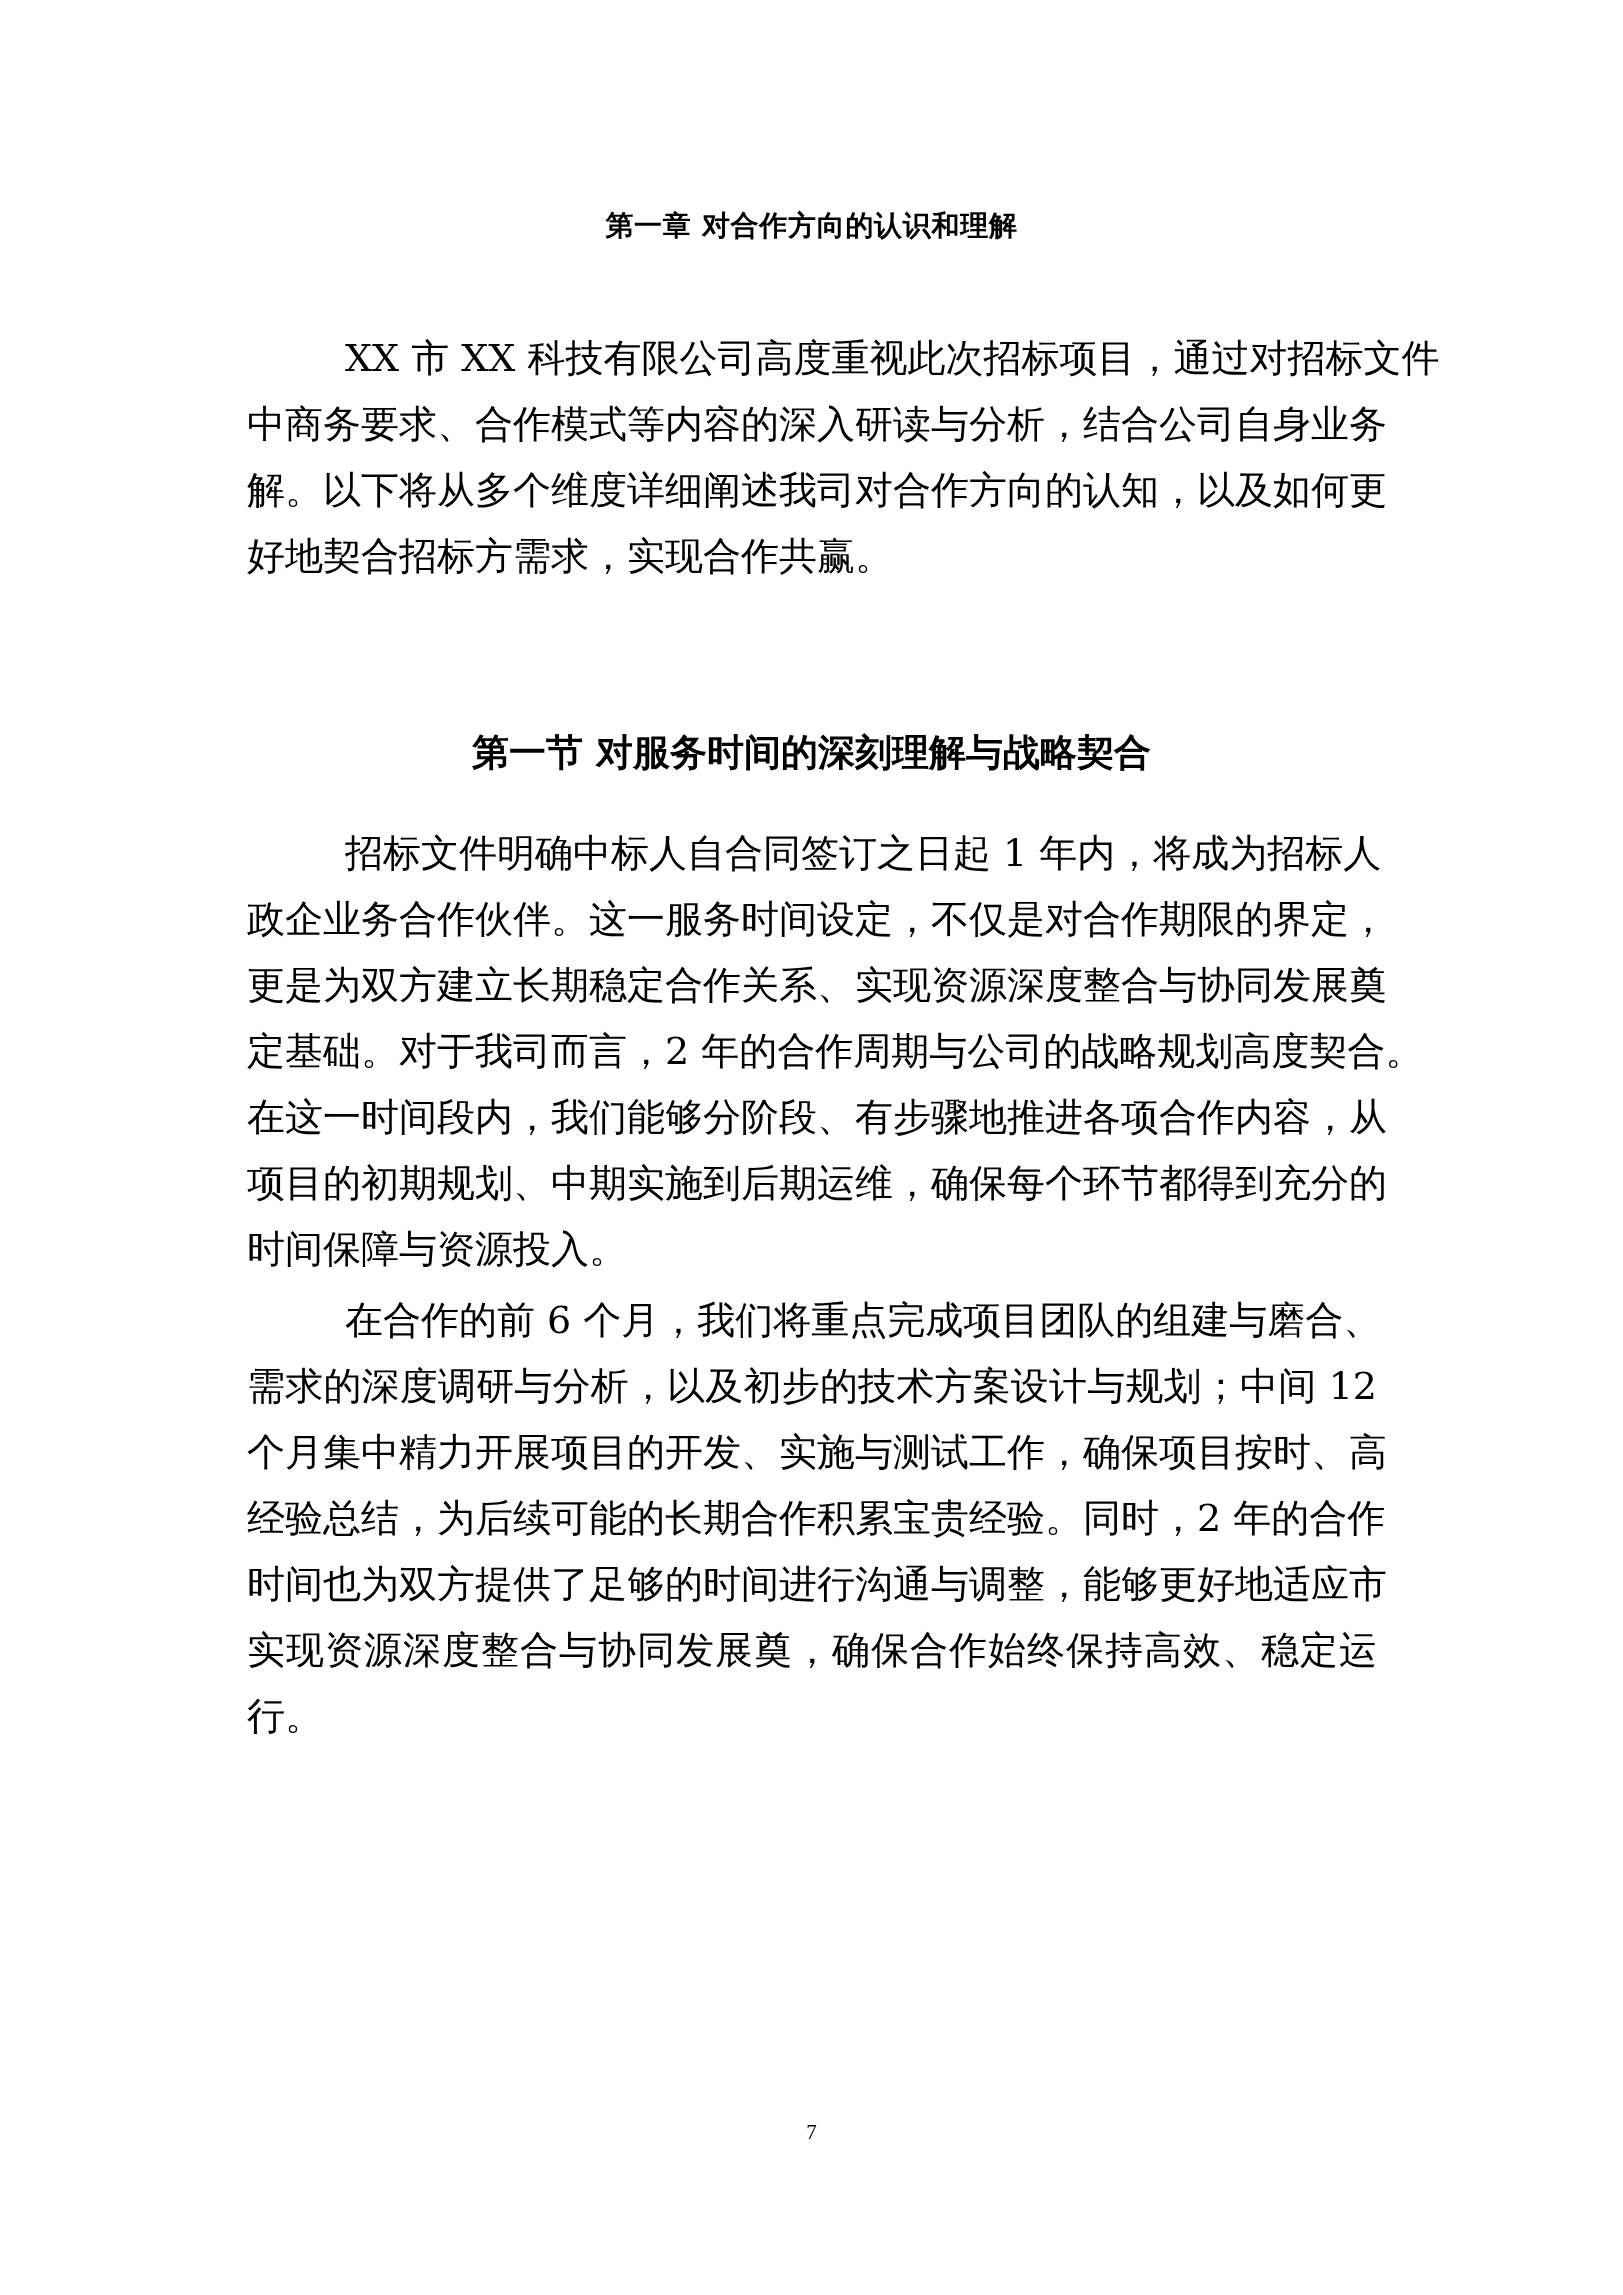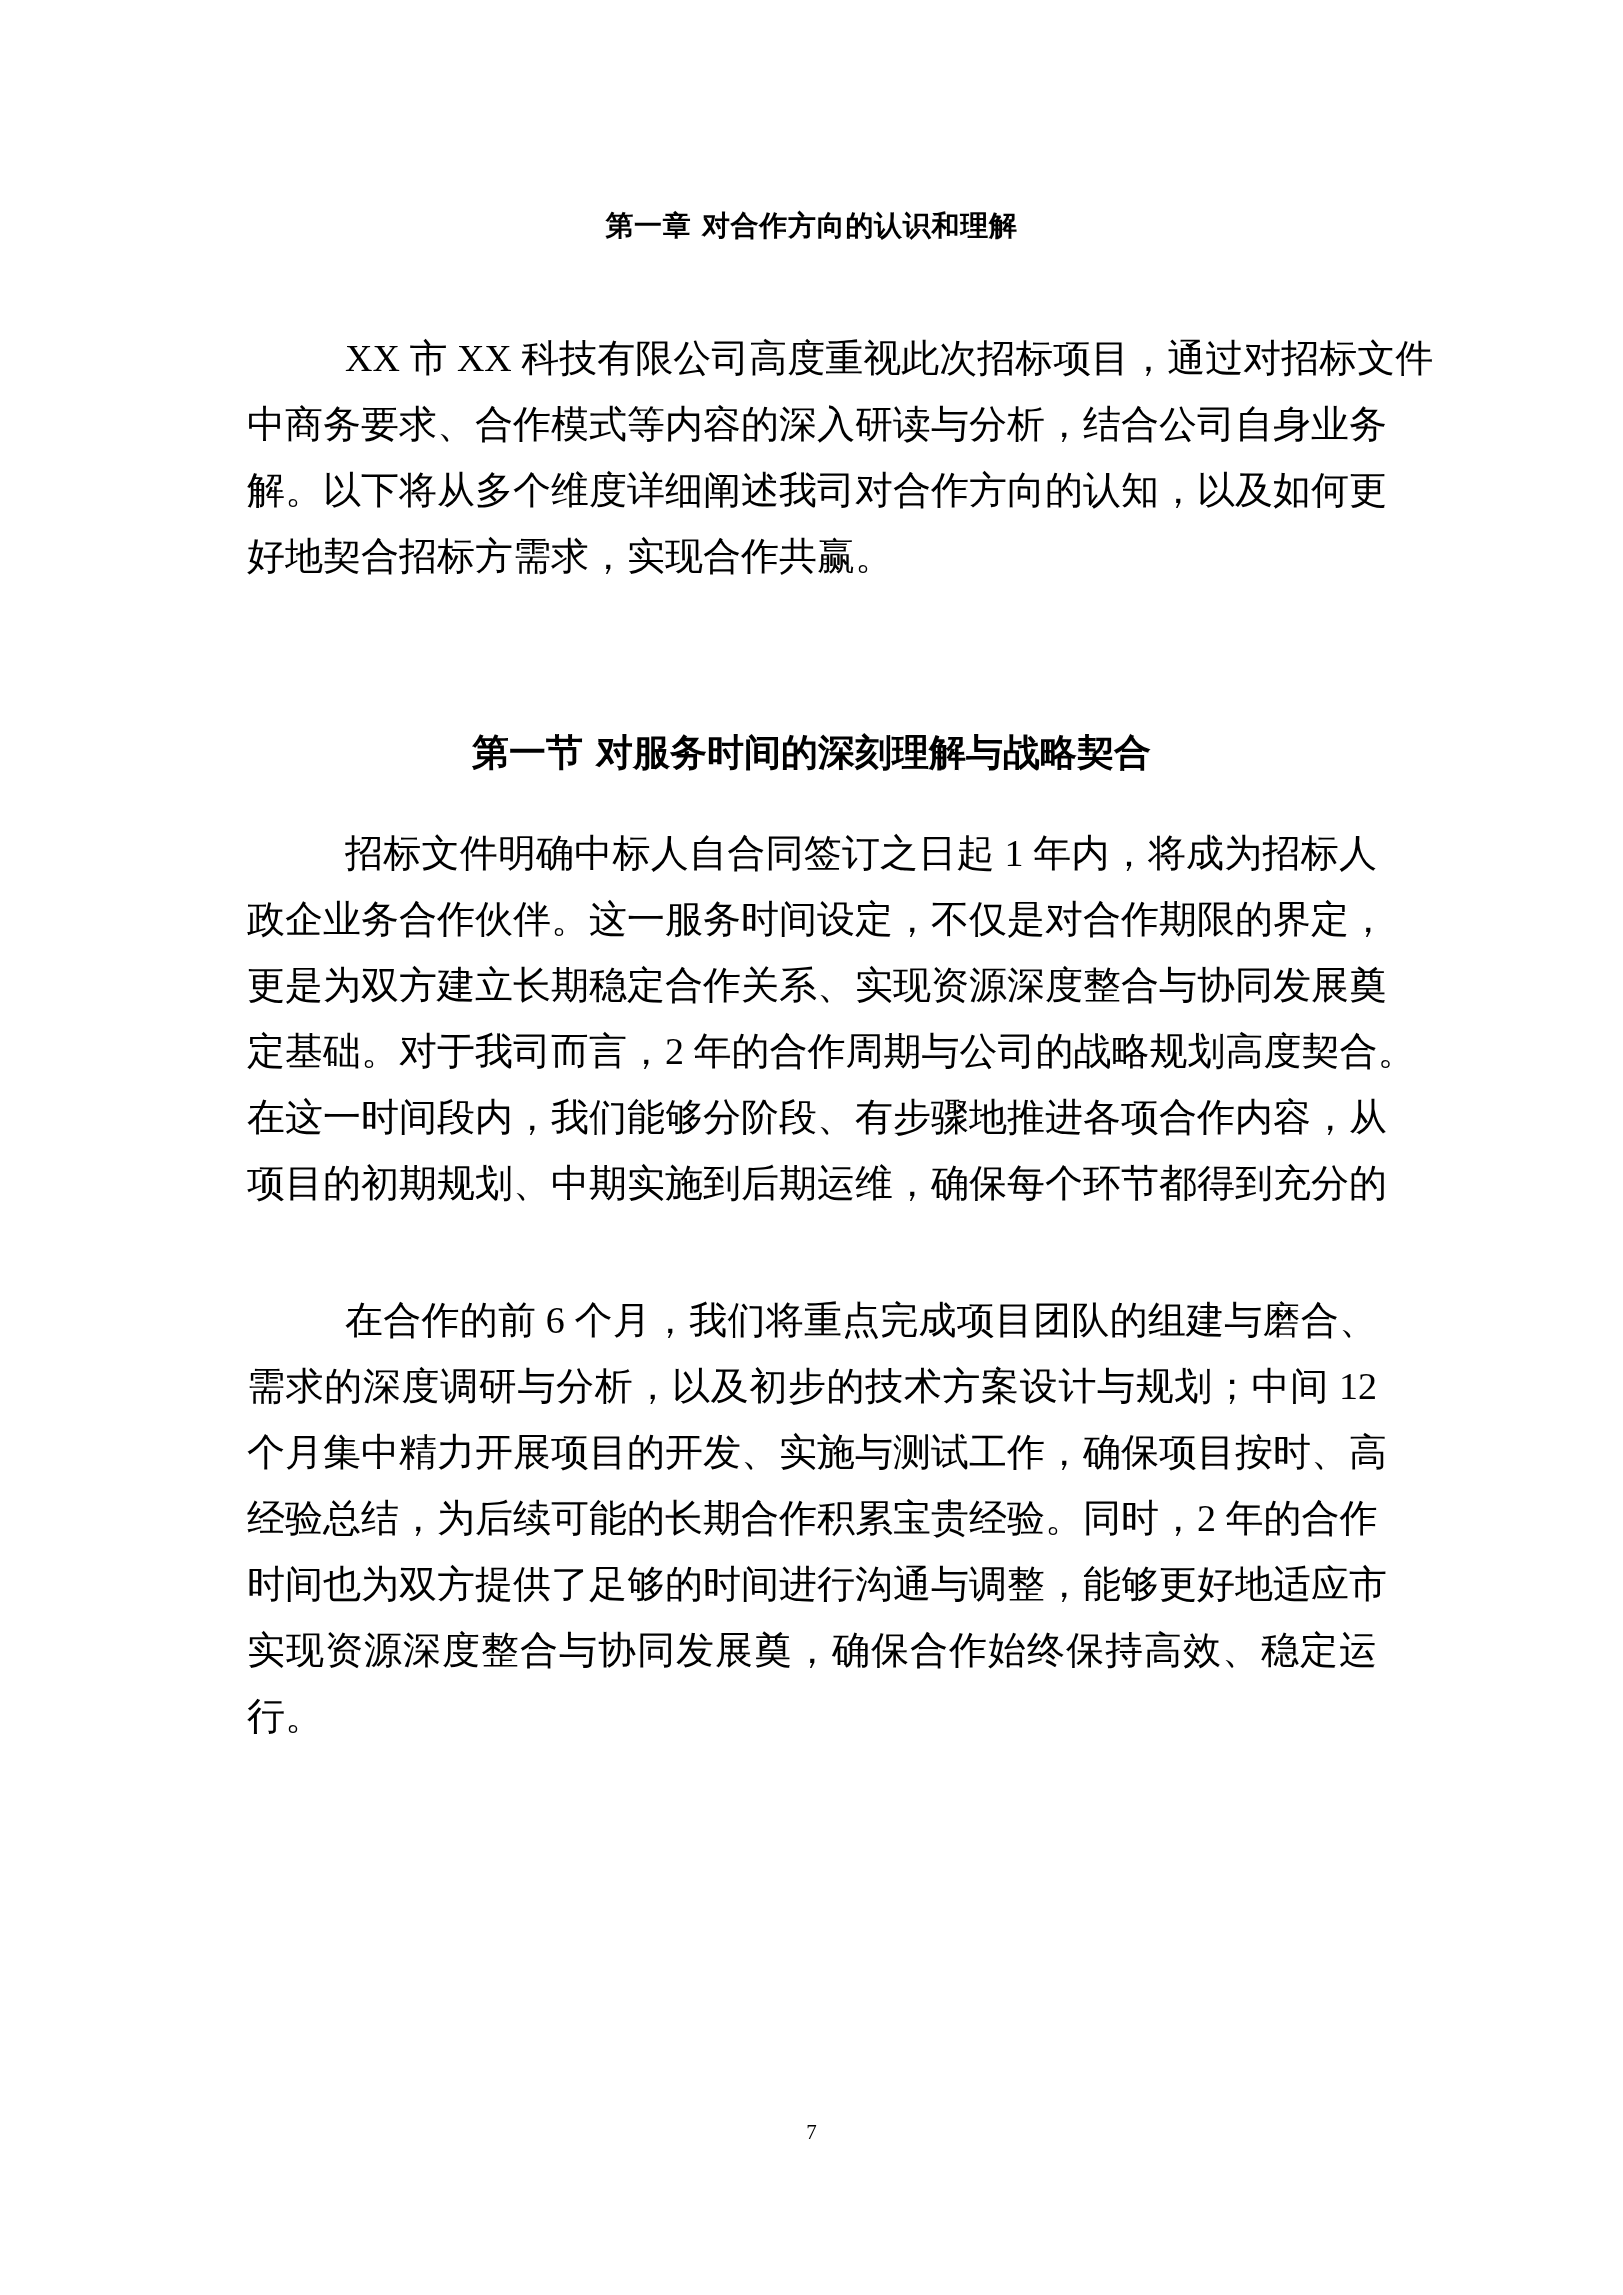--- a/index.html
+++ b/index.html
@@ -8,21 +8,21 @@
   .chapter-title {
     position: absolute; left: 0; top: 196px; width: 1623px; text-align: center;
     font-family: "DejaVu Sans", sans-serif; font-weight: bold; font-size: 28px;
     color: #000; line-height: 59px; letter-spacing: 0.7px;
   }
   .section-title {
     position: absolute; left: 0; top: 702px; width: 1623px; text-align: center;
     font-family: "DejaVu Sans", sans-serif; font-weight: bold; font-size: 37px;
     color: #000; line-height: 59px; margin-top: 21px;
   }
-  .line { display: block; white-space: nowrap; text-align-last: justify; text-align: justify; font-family: Liberation Serif, serif; }
+  .line { display: block; white-space: nowrap; text-align-last: justify; text-align: justify; }
   .line.last { text-align-last: left; }
   .line.first { padding-left: 98px; }
   .para-lines { position: absolute; left: 247px; width: 1130px; font-family: "DejaVu Serif", serif; font-size: 38px; color:#000; line-height: 66px; }
   .page-number {
     position: absolute; left: 0; top: 2120px; width: 1623px; text-align: center;
     font-family: "Liberation Serif", serif; font-size: 21px; color: #000;
   }
 </style>
 </head>
 <body>
@@ -40,20 +40,21 @@
 
   <div class="section-title">第一节 对服务时间的深刻理解与战略契合</div>
 
   <div class="para-lines" style="top:820px;">
     <span class="line first">招标文件明确中标人自合同签订之日起 1 年内，将成为招标人</span>
     <span class="line">政企业务合作伙伴。这一服务时间设定，不仅是对合作期限的界定，</span>
     <span class="line">更是为双方建立长期稳定合作关系、实现资源深度整合与协同发展奠</span>
     <span class="line">定基础。对于我司而言，2 年的合作周期与公司的战略规划高度契合。</span>
     <span class="line">在这一时间段内，我们能够分阶段、有步骤地推进各项合作内容，从</span>
     <span class="line">项目的初期规划、中期实施到后期运维，确保每个环节都得到充分的</span>
+    <span class="line last">时间保障与资源投入。</span>
   </div>
 
   <div class="para-lines" style="top:1287px;">
     <span class="line first">在合作的前 6 个月，我们将重点完成项目团队的组建与磨合、</span>
     <span class="line">需求的深度调研与分析，以及初步的技术方案设计与规划；中间 12</span>
     <span class="line">个月集中精力开展项目的开发、实施与测试工作，确保项目按时、高</span>
     <span class="line">经验总结，为后续可能的长期合作积累宝贵经验。同时，2 年的合作</span>
     <span class="line">时间也为双方提供了足够的时间进行沟通与调整，能够更好地适应市</span>
     <span class="line">实现资源深度整合与协同发展奠，确保合作始终保持高效、稳定运</span>
     <span class="line last">行。</span>

